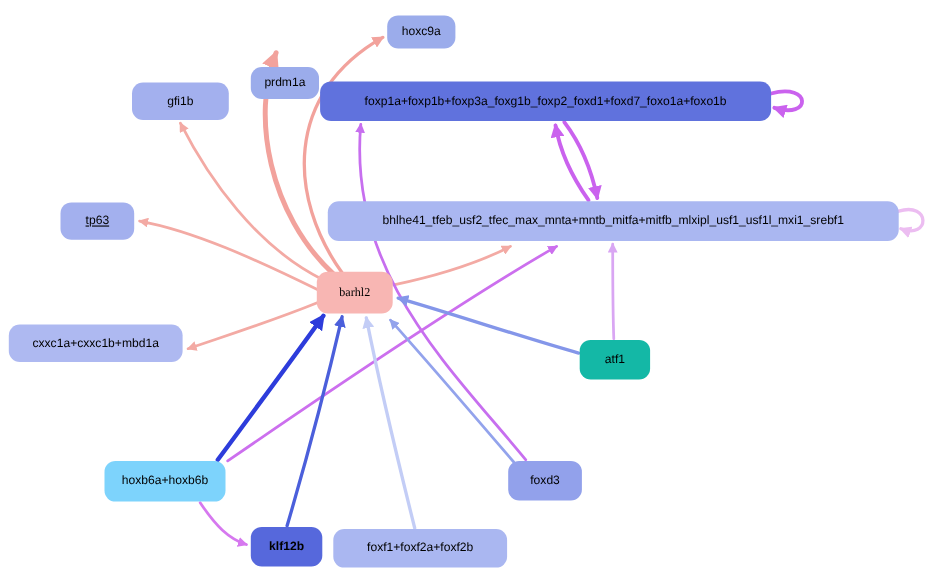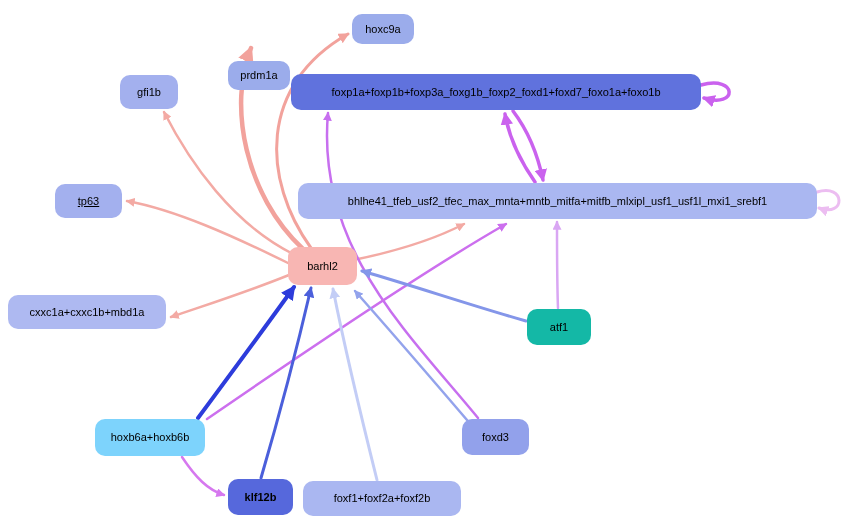--- a/index.html
+++ b/index.html
@@ -106,33 +106,33 @@
       <path d="M 467 420 C 431 378 388 328 355 291" fill="none" stroke="#93a3ec" stroke-width="2.5" stroke-linecap="round" marker-end="url(#arrow-93a3ec)"></path>
       <path d="M 526 321 C 473 306 414 286 362 271" fill="none" stroke="#8496e9" stroke-width="3" stroke-linecap="round" marker-end="url(#arrow-8496e9)"></path>
     </svg>
 
 <div class="node" style="left: 228px; top: 16px; width: 62px; height: 29px; background: rgb(155, 172, 235); color: rgb(0, 0, 0); margin-top: 45px;">
       <span>prdm1a</span>
     </div>
     <div class="node" style="left: 352px; top: 14px; width: 62px; height: 30px; background: rgb(155, 172, 235); color: rgb(0, 0, 0);">
       <span>hoxc9a</span>
     </div>
-    <div class="node" style="left: 120px; top: 75px; width: 58px; height: 34px; background: rgb(163, 176, 238); color: rgb(0, 0, 0);">
+    <div class="node" style="left: 120px; top: 75px; width: 88px; height: 34px; background: rgb(163, 176, 238); color: rgb(0, 0, 0);">
       <span>gfi1b</span>
     </div>
     <div class="node" style="left: 291px; top: 74px; width: 410px; height: 36px; background: rgb(96, 114, 221); color: rgb(0, 0, 0);">
       <span>foxp1a+foxp1b+foxp3a_foxg1b_foxp2_foxd1+foxd7_foxo1a+foxo1b</span>
     </div>
     <div class="node" style="left: 55px; top: 184px; width: 67px; height: 34px; background: rgb(163, 176, 238); color: rgb(0, 0, 0); text-decoration: underline;">
       <span>tp63</span>
     </div>
     <div class="node" style="left: 298px; top: 183px; width: 519px; height: 36px; background: rgb(170, 183, 241); color: rgb(0, 0, 0);">
       <span>bhlhe41_tfeb_usf2_tfec_max_mnta+mntb_mitfa+mitfb_mlxipl_usf1_usf1l_mxi1_srebf1</span>
     </div>
-    <div class="node" style="left: 288px; top: 247px; width: 69px; height: 38px; background: rgb(248, 182, 179); color: rgb(0, 0, 0);">
+    <div class="node" style="left: 288px; top: 247px; width: 69px; height: 38px; background: rgb(248, 182, 179); color: rgb(0, 0, 0); font-family: Liberation Serif, serif;">
       <span>barhl2</span>
     </div>
     <div class="node" style="left: 8px; top: 295px; width: 158px; height: 34px; background: rgb(174, 185, 241); color: rgb(0, 0, 0);">
       <span>cxxc1a+cxxc1b+mbd1a</span>
     </div>
     <div class="node" style="left: 527px; top: 309px; width: 64px; height: 36px; background: #14b8a6; color: rgb(0, 0, 0);">
       <span>atf1</span>
     </div>
     <div class="node" style="left: 95px; top: 419px; width: 110px; height: 37px; background: #7dd3fc; color: rgb(0, 0, 0);">
       <span>hoxb6a+hoxb6b</span>

